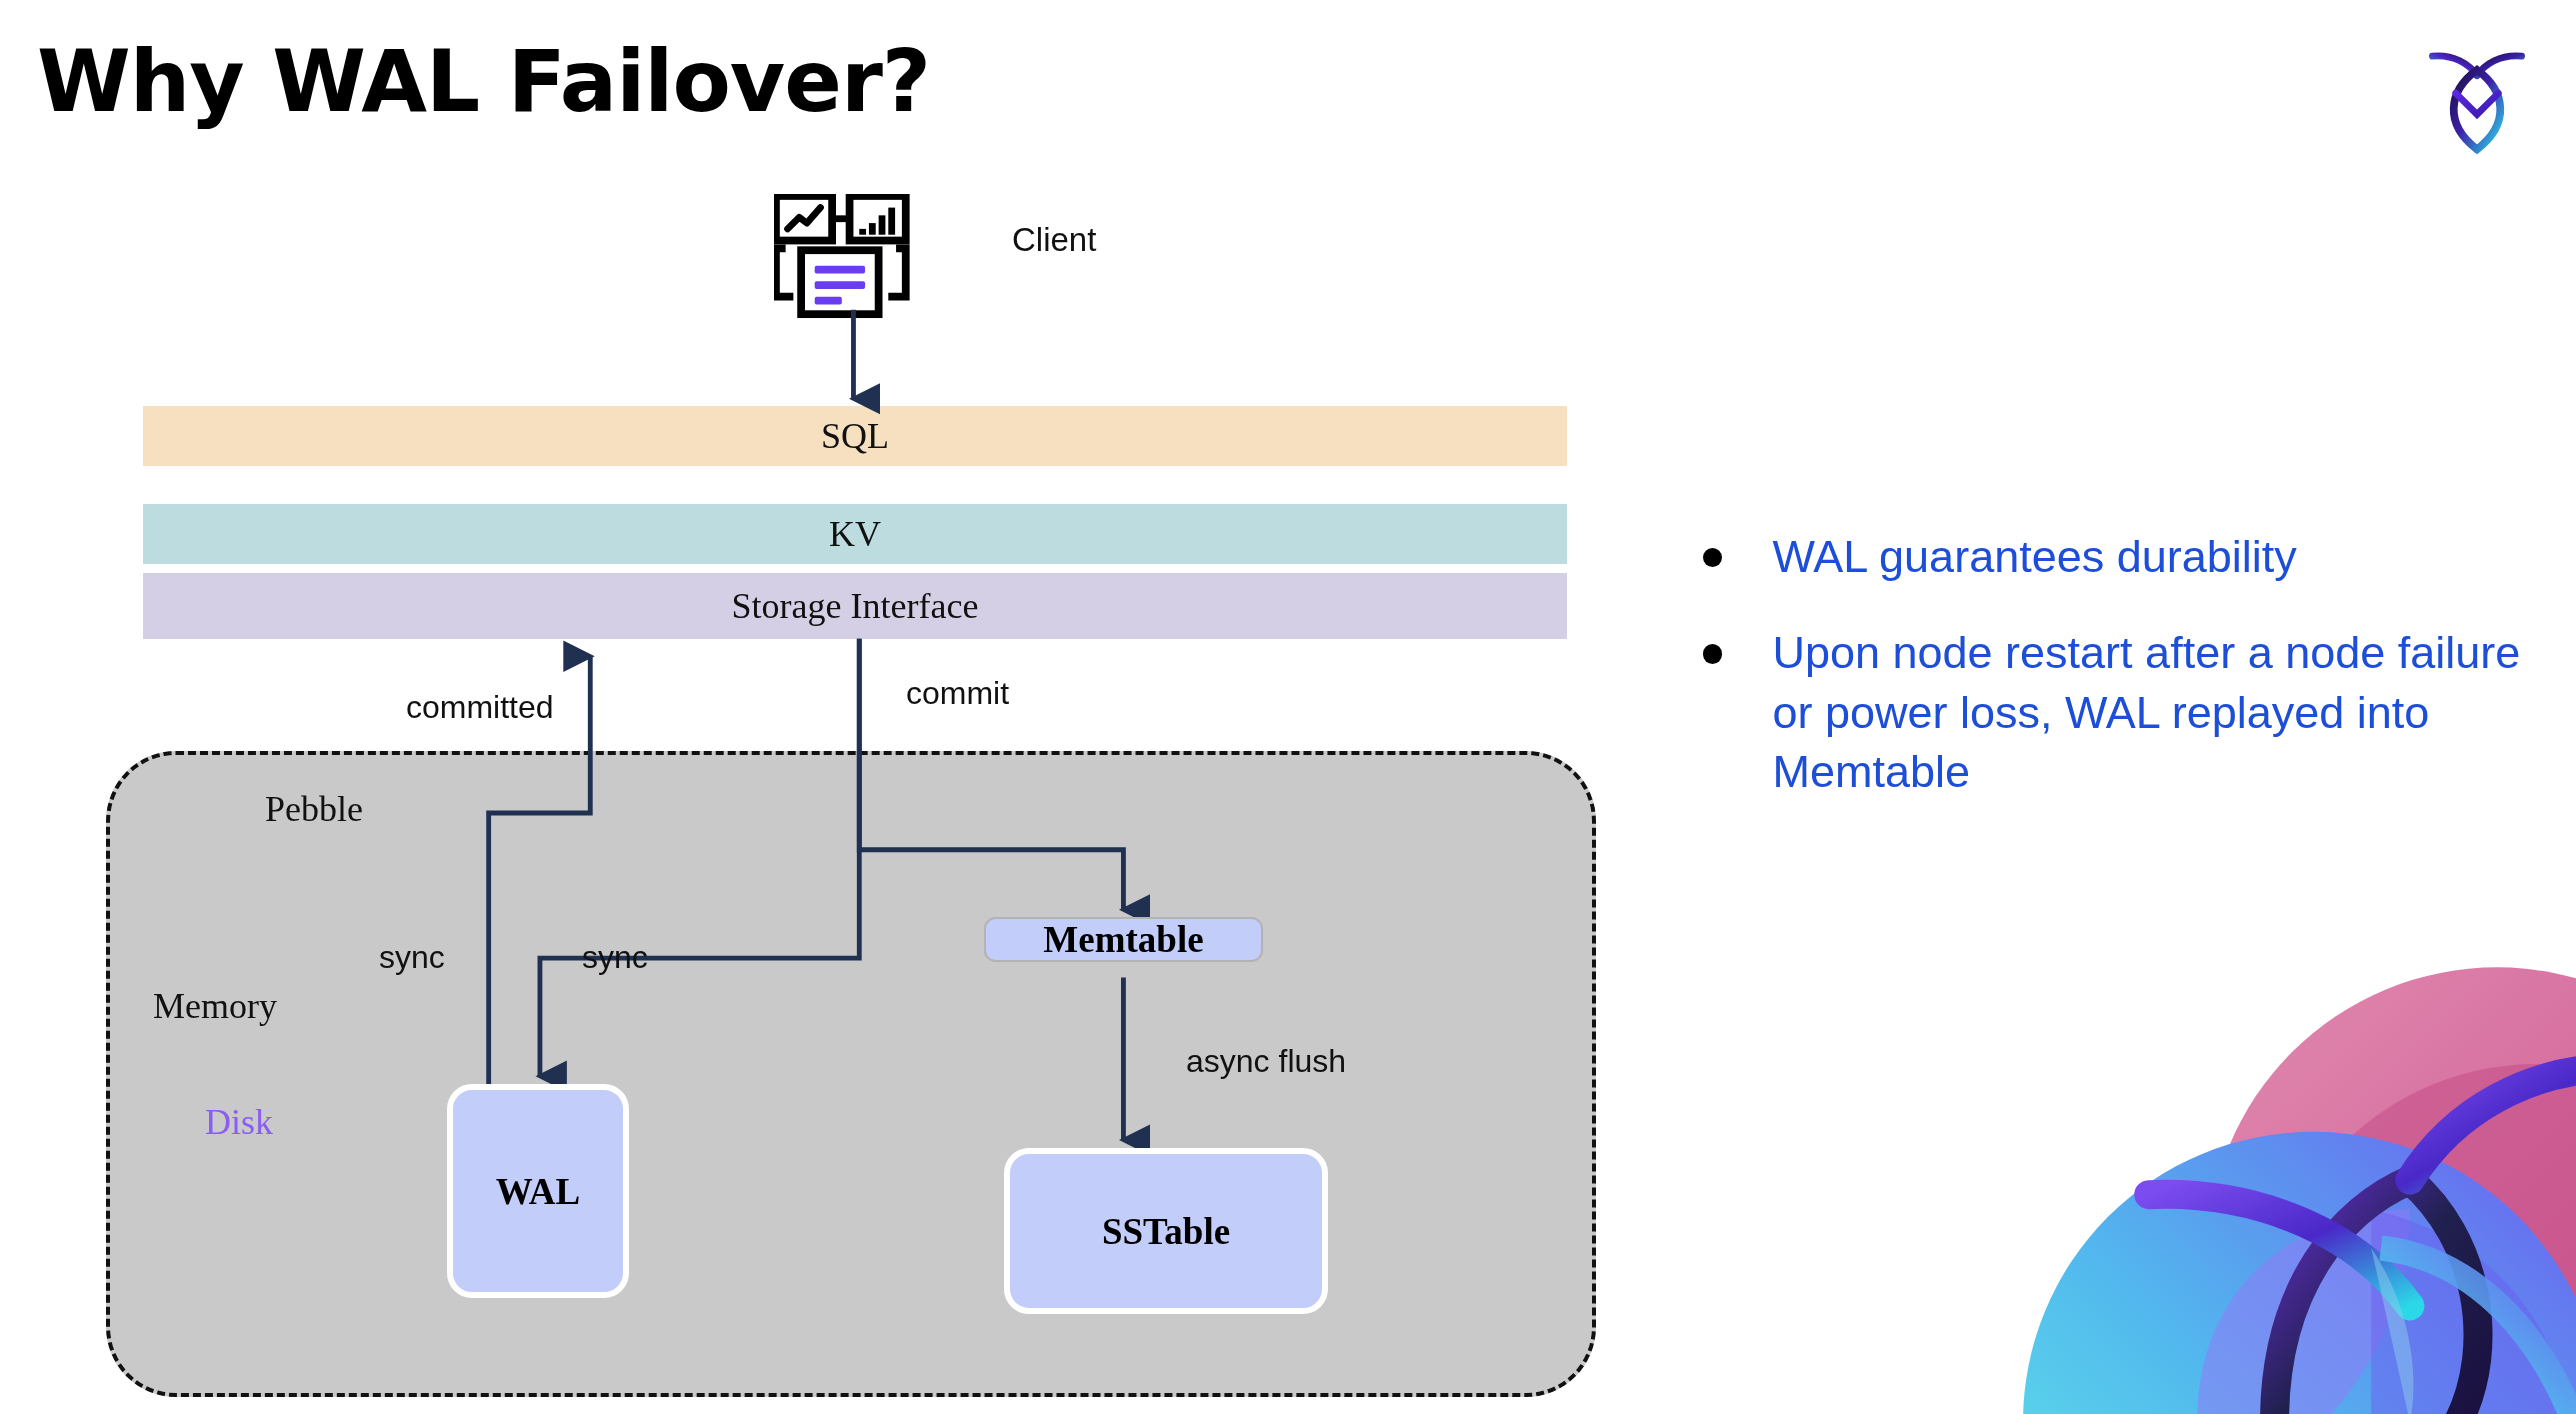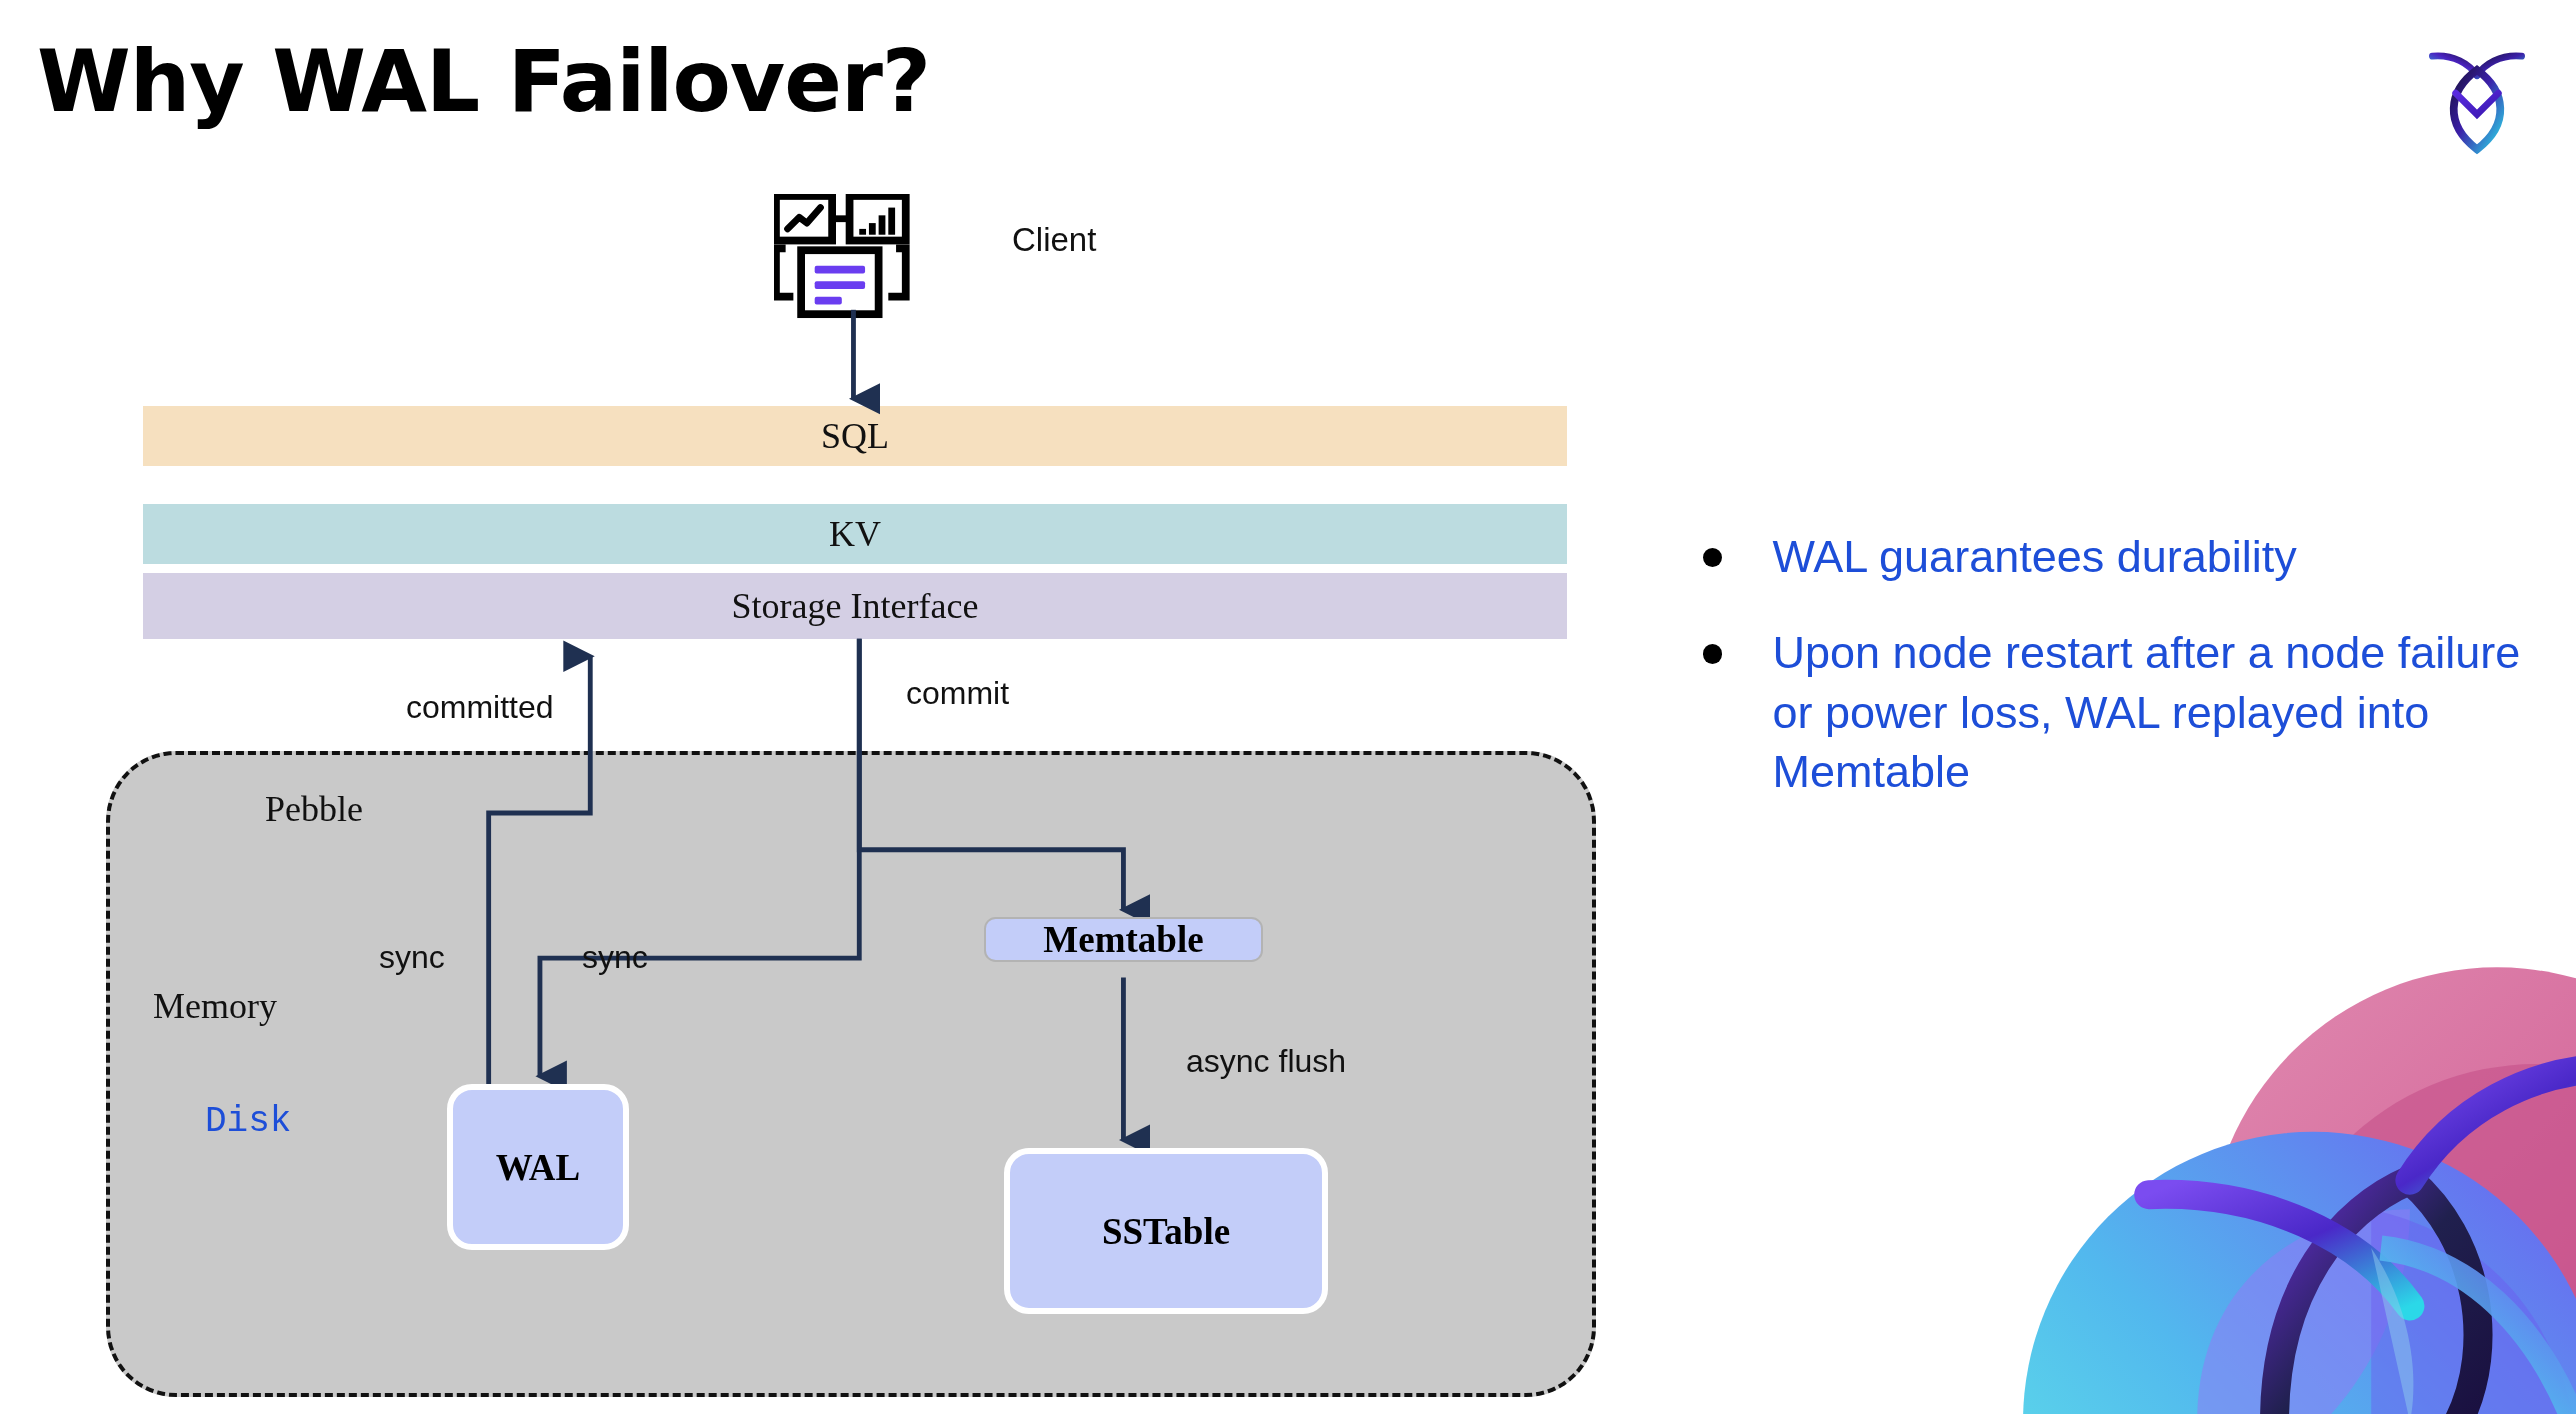--- a/index.html
+++ b/index.html
@@ -64,38 +64,38 @@
   #pebble-label{
     position:absolute;left:225px;top:788px;
     font-family:"Liberation Serif",serif;font-size:36px;color:#111;margin-left:40px;
   }
   #memory-label{
     position:absolute;left:153px;top:985px;
     font-family:"Liberation Serif",serif;font-size:36px;color:#111;
   }
   #disk-label{
     position:absolute;left:205px;top:1101px;
-    font-family:Liberation Mono, monospace;font-size:36px;color:#1d4ed8;
+    font-family:Liberation Serif, serif;font-size:36px;color:#8b5cf6;
   }
 
   
   .node-box{
     position:absolute;
     background:#c3cdf9;
     display:flex;align-items:center;justify-content:center;
     font-family:"Liberation Serif",serif;
     font-weight:bold;color:#000;
     box-sizing:border-box;
   }
   #node-memtable{
     left:984px;top:917px;width:279px;height:45px;
     border:2.9px solid #b3b3b3;border-radius:11.6px;font-size:37px;
   }
   #node-wal{
-    left:447px;top:1084px;width:182px;height:166px;
+    left:447px;top:1084px;width:182px;height:214px;
     border:6.8px solid #ffffff;border-radius:25px;font-size:37px;
   }
   #node-sstable{
     left:1004px;top:1148px;width:324px;height:166px;
     border:6.8px solid #ffffff;border-radius:25px;font-size:37px;text-align:center;
   }
 
   
   .edge-label{
     position:absolute;

